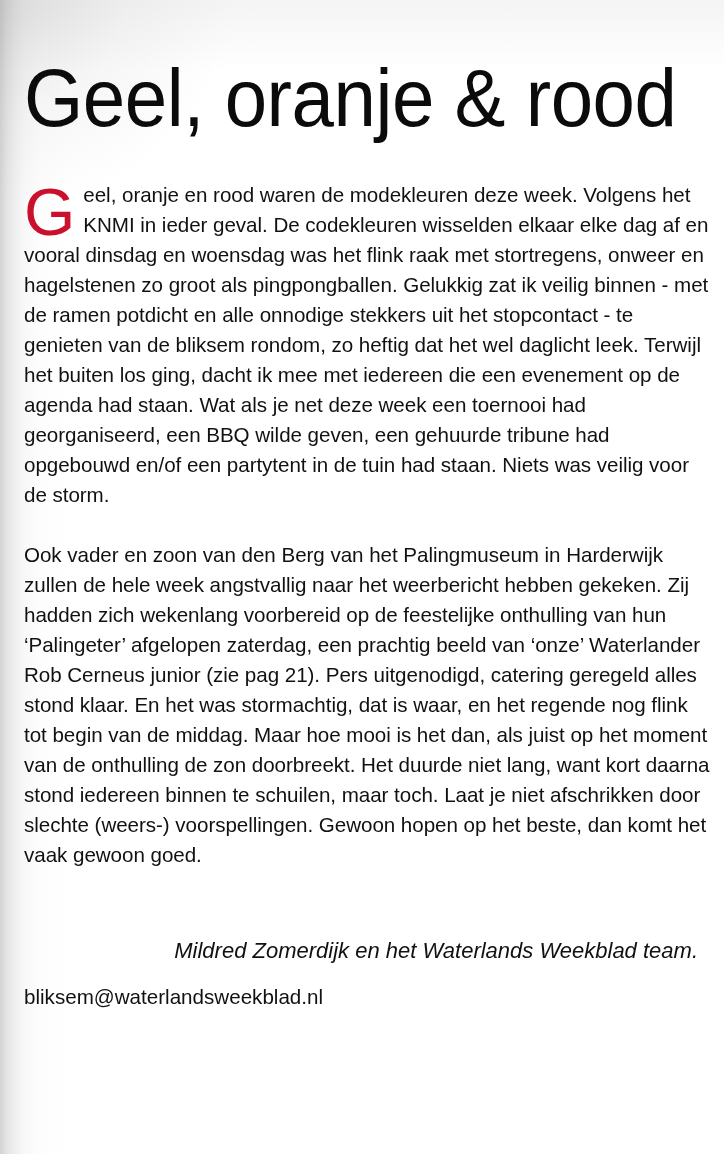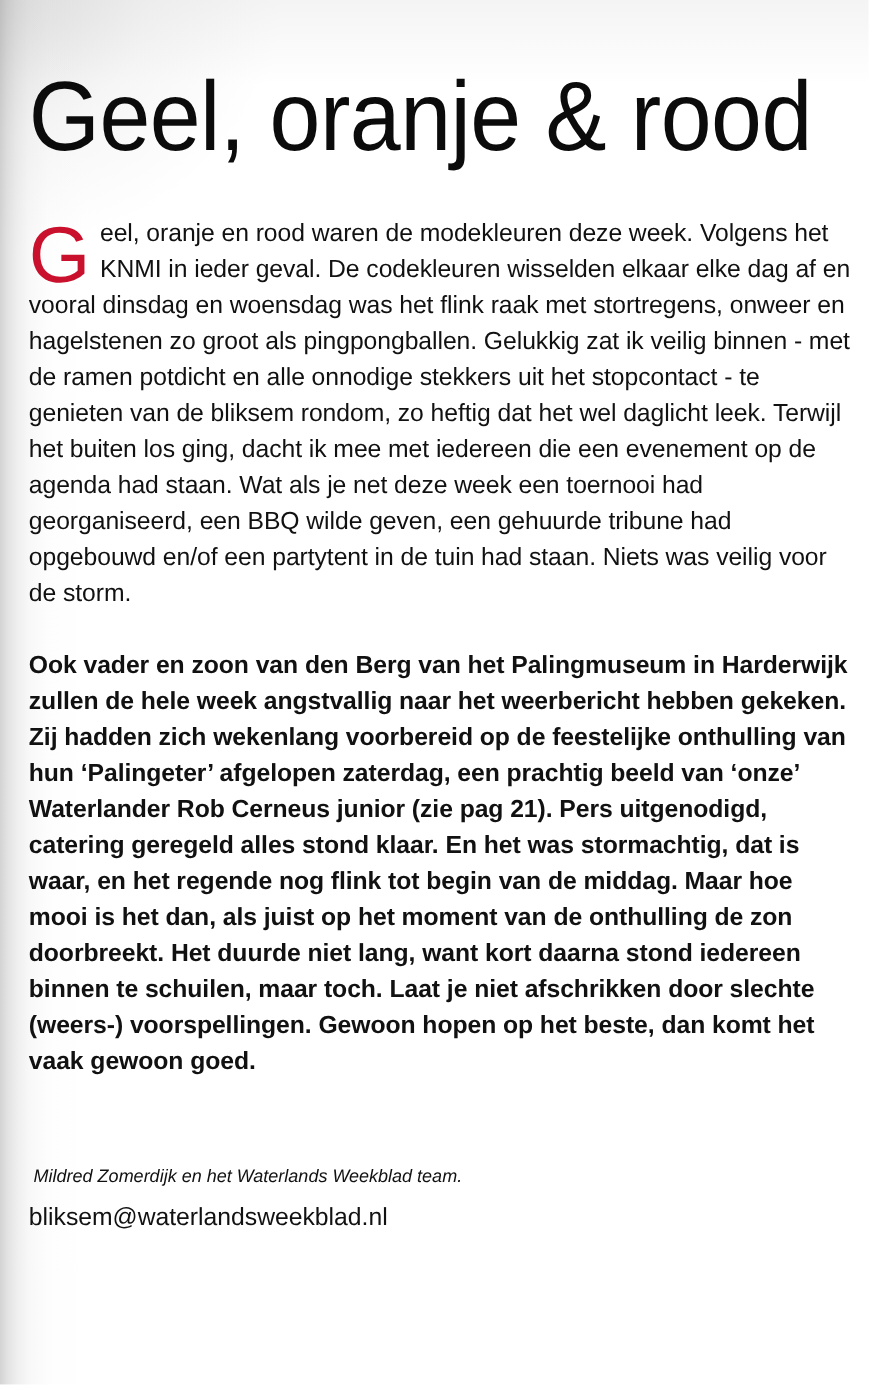--- a/index.html
+++ b/index.html
@@ -92,21 +92,20 @@
     margin: 0 0 30px 0;
     font-size: 20.6px;
     line-height: 30px;
     color: #111111;
     letter-spacing: -0.05px;
     text-align: left;
     white-space: pre-line;
   }
   .para:last-of-type {
     margin-bottom: 0;
-    font-weight: bold;
   }
 
   
   .para-lead {
     position: relative;
     min-height: 60px;
   }
   .dropcap {
     float: left;
     color: #c9102c;
@@ -116,25 +115,26 @@
     font-weight: 400;
     margin: 4px 8px 0 0;
     padding: 0;
   }
 
   
   .signature-block {
     margin-top: 66px;
   }
   .signature-name {
-    margin: 4px;
-    font-size: 15px;
+    margin: 16px;
+    font-size: 22px;
     line-height: 30px;
     font-style: italic;
     color: #111111;
+    text-align: right;
   }
   .signature-email {
     margin: 0;
     font-size: 20.6px;
     line-height: 30px;
     color: #111111;
   }
 </style>
 </head>
 <body>

